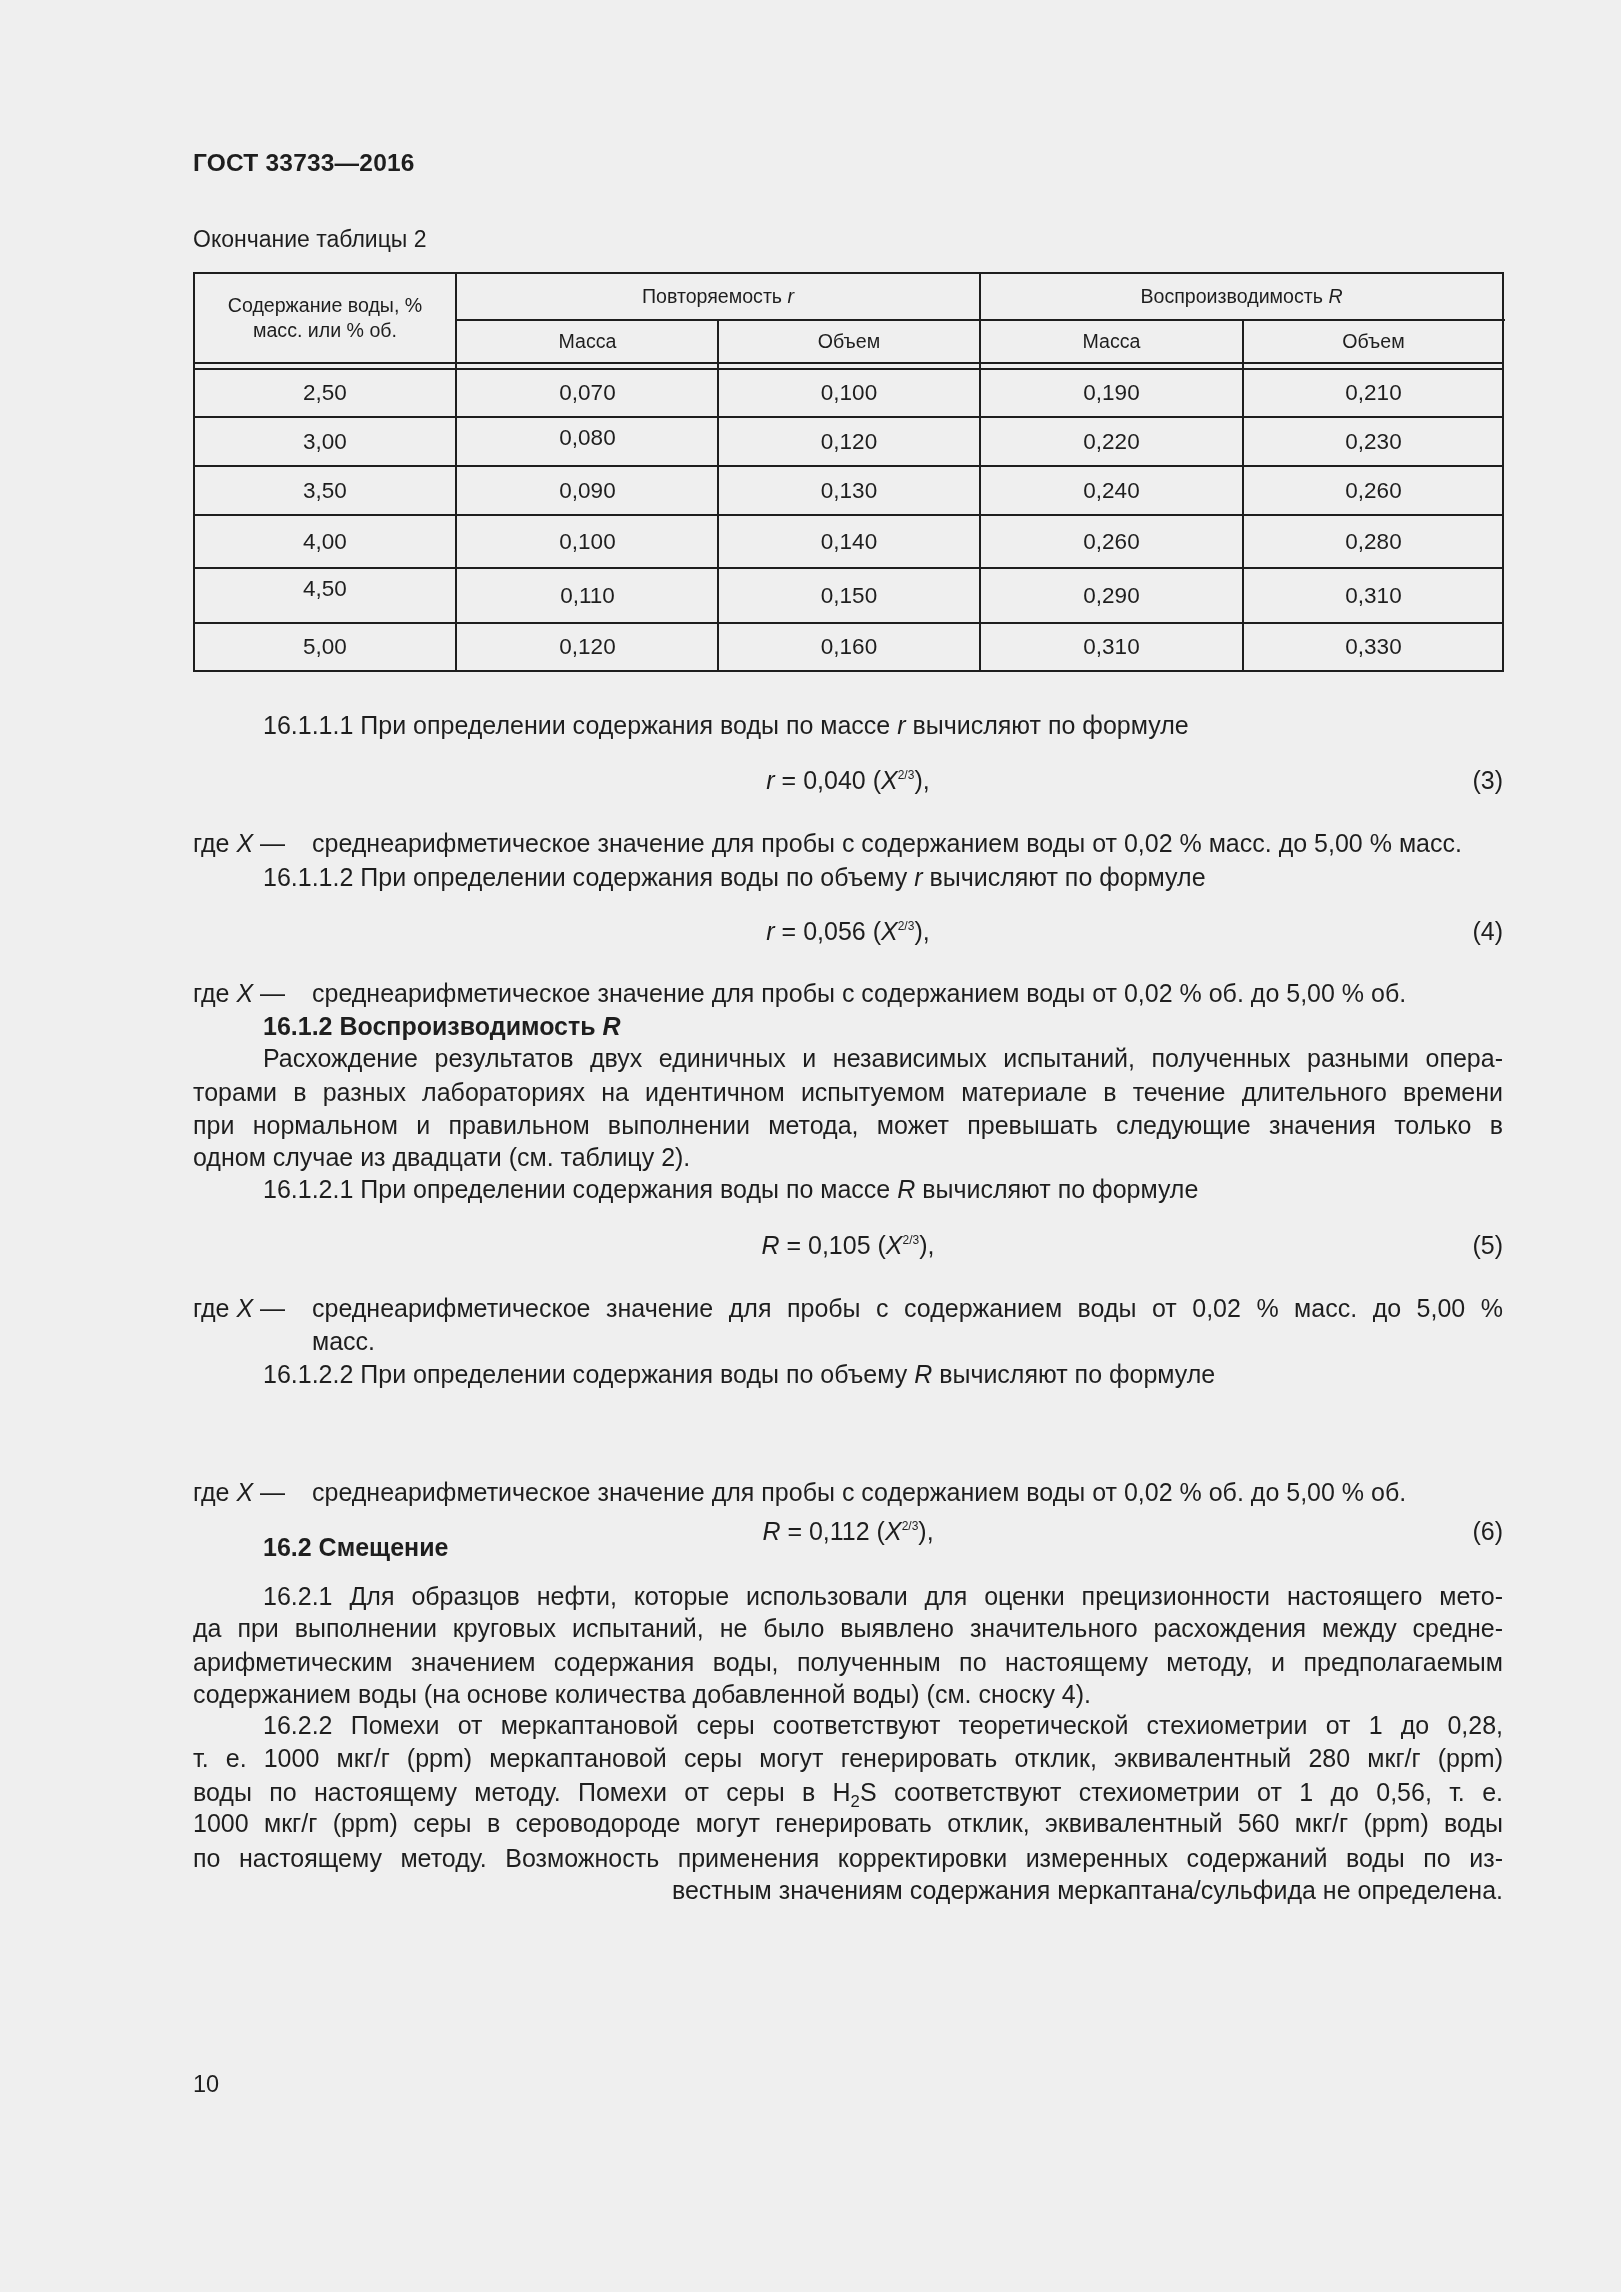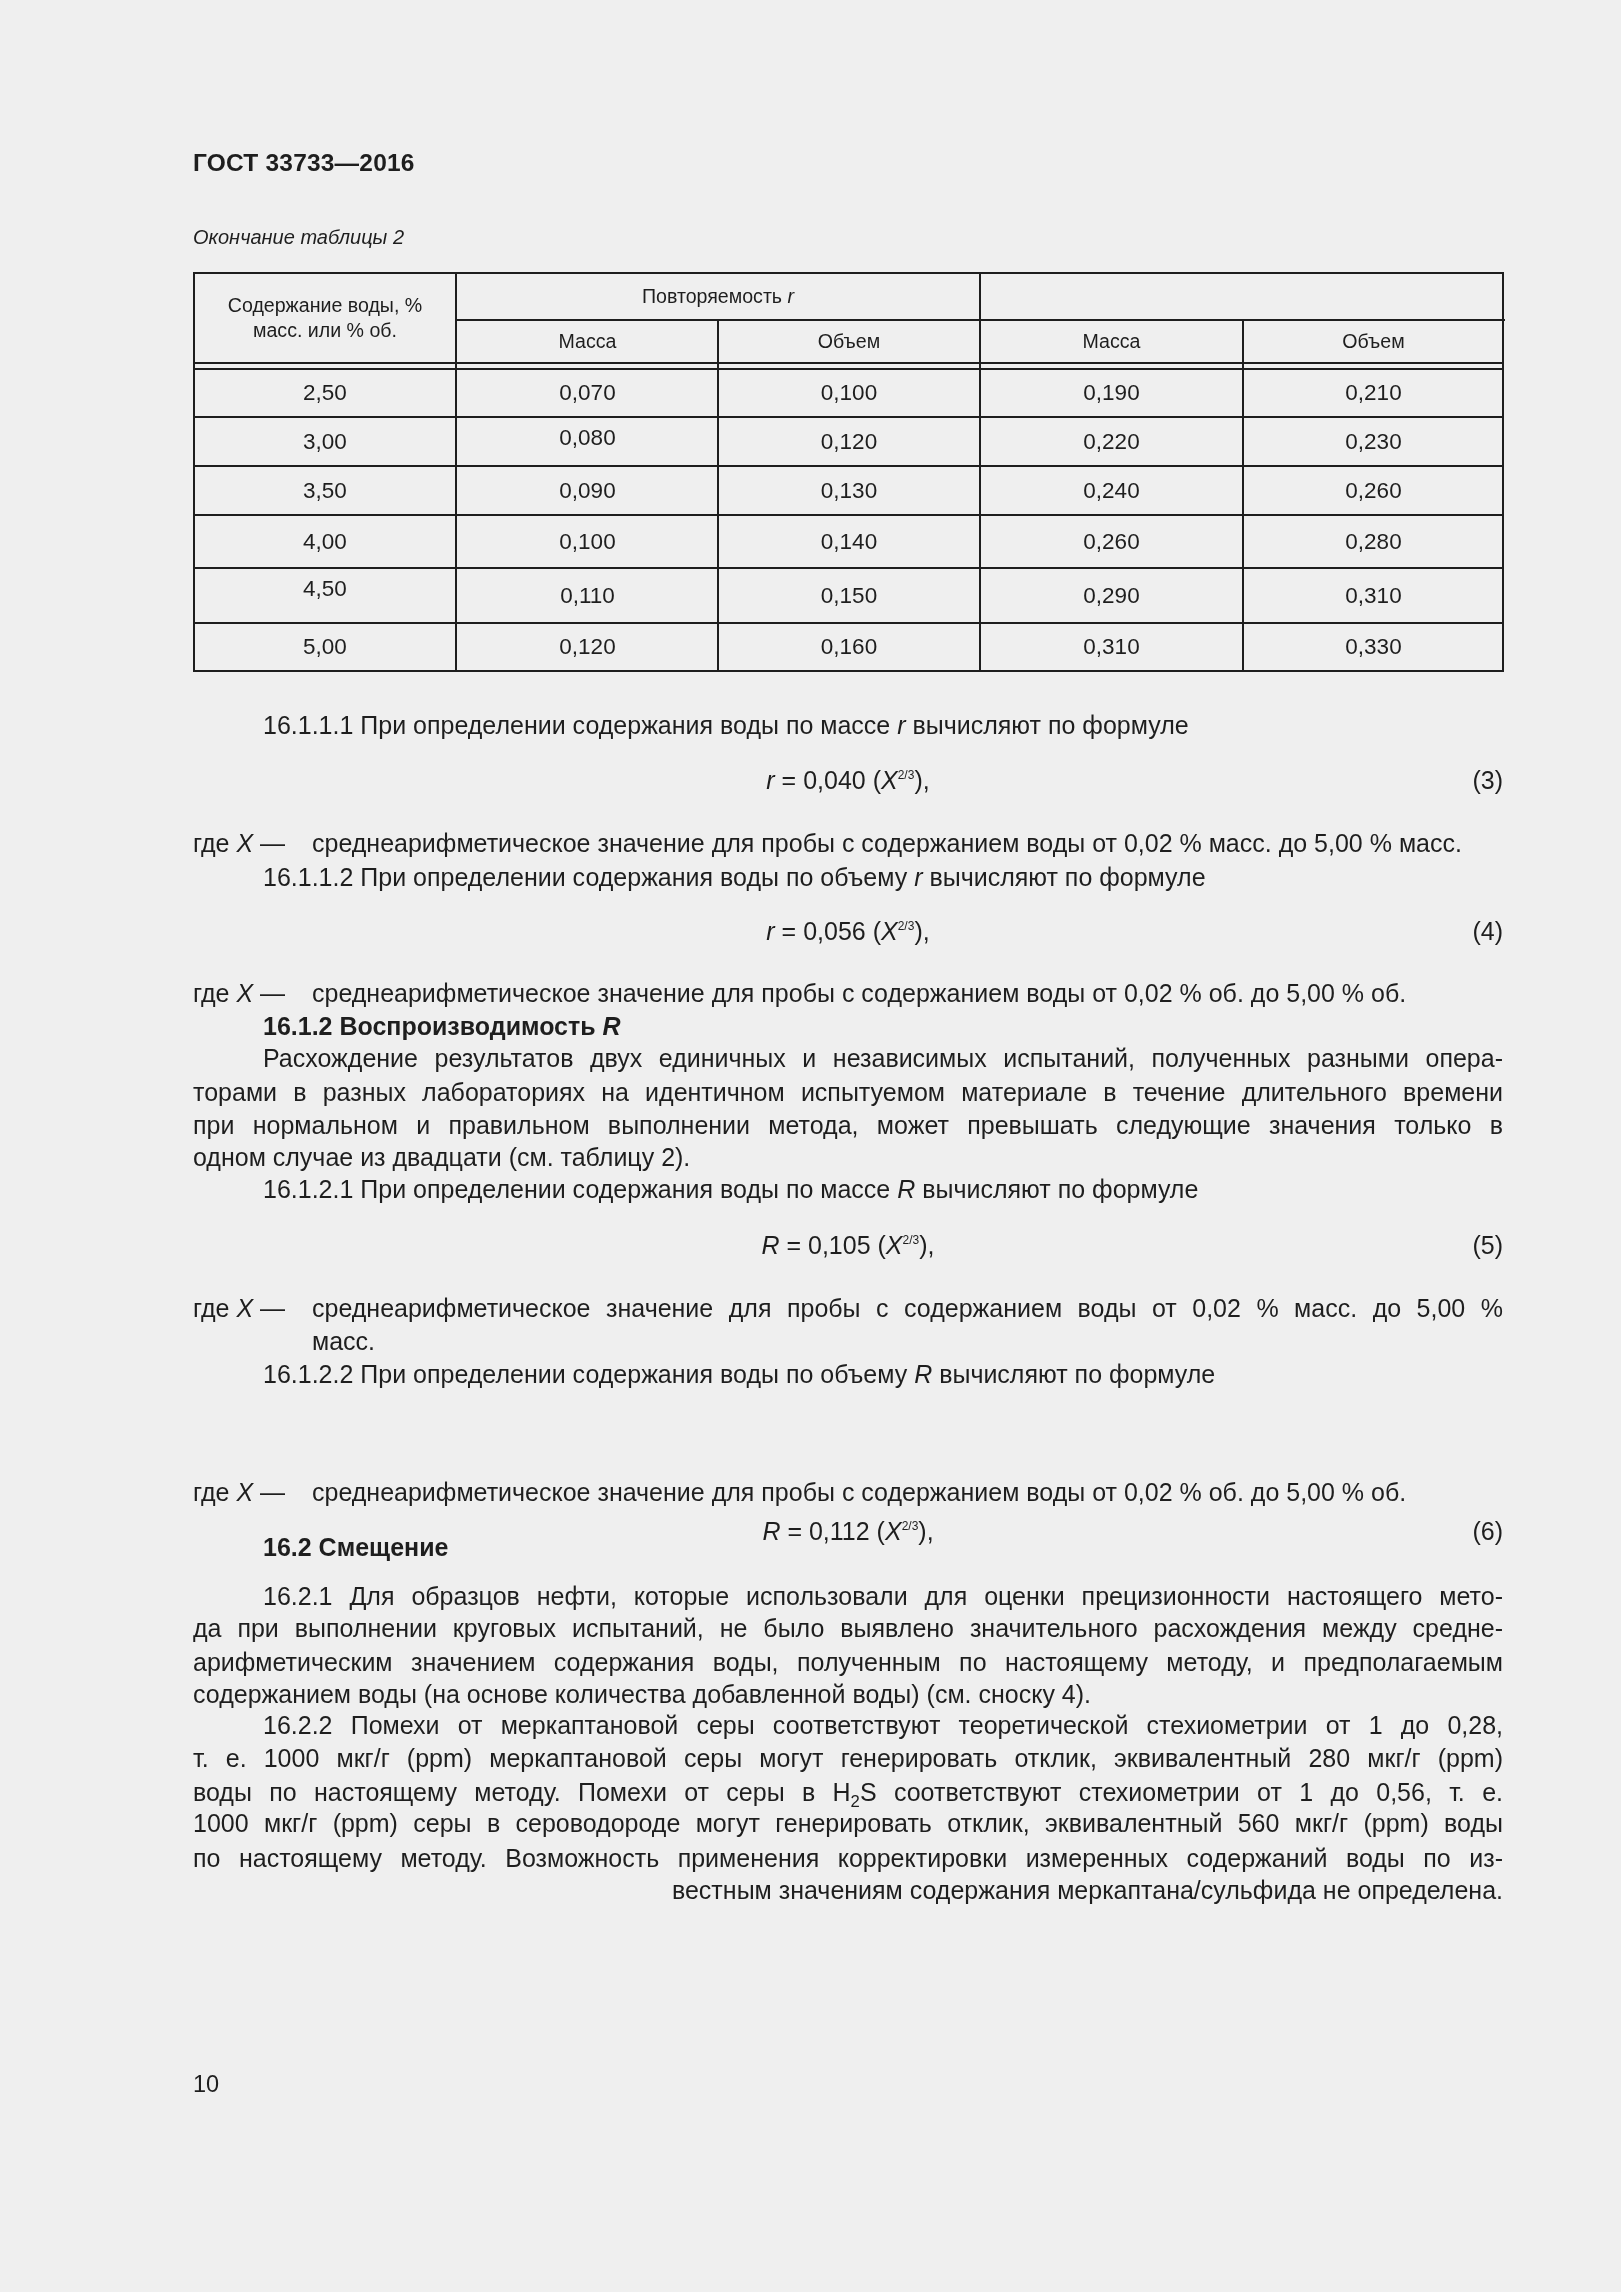--- a/index.html
+++ b/index.html
@@ -6,21 +6,21 @@
   body {
     width: 1621px; height: 2293px;
     background: #efefef;
     position: relative;
     overflow: hidden;
     font-family: "Liberation Sans", sans-serif;
     color: #1e1e1e;
   }
   .abs { position: absolute; white-space: nowrap; }
   .doc-title { left: 193px; top: 149px; font-size: 24.5px; font-weight: bold; letter-spacing: 0.2px; }
-  .table-caption { left: 193px; top: 226px; font-size: 20px; font-style: italic; }
+  .table-caption { left: 193px; top: 226px; font-size: 23px; }
 
   
   .tbl { position: absolute; left: 193px; top: 272px; width: 1311px; height: 400px; }
   .hl, .vl { position: absolute; background: #1e1e1e; }
   .hl { height: 2px; }
   .vl { width: 2px; }
   .cell { position: absolute; display: flex; align-items: center; justify-content: center; text-align: center; }
   .th { font-size: 19.6px; line-height: 25.5px; }
   .td { font-size: 22.5px; }
 
@@ -62,20 +62,23 @@
   <div class="vl" style="left:262px;top:0;height:400px;"></div>
   <div class="vl" style="left:524px;top:47px;height:353px;"></div>
   <div class="vl" style="left:786px;top:0;height:400px;"></div>
   <div class="vl" style="left:1049px;top:47px;height:353px;"></div>
   <div class="vl" style="left:1309px;top:0;height:400px;"></div>
 
   <div class="cell th" style="left:2px;top:2px;width:260px;height:88px;padding:0 5.9px;box-sizing:border-box;">Содержание воды, % масс. или % об.</div>
   <div class="cell th" style="left:264px;top:2px;width:522px;height:45px;">
     <span>Повторяемость</span>&nbsp;<i>r</i>
   </div>
+  <div class="cell th" style="left:788px;top:2px;width:521px;height:45px;">
+    <span>Воспроизводимость</span>&nbsp;<i>R</i>
+  </div>
   <div class="cell th" style="left:264px;top:49px;width:261px;height:41px;">Масса</div>
   <div class="cell th" style="left:526px;top:49px;width:260px;height:41px;">Объем</div>
   <div class="cell th" style="left:788px;top:49px;width:261px;height:41px;">Масса</div>
   <div class="cell th" style="left:1051px;top:49px;width:259px;height:41px;">Объем</div>
 
   <div>
     <div class="cell td" style="left:2px;top:98px;width:260px;height:46px;">2,50</div>
     <div class="cell td" style="left:264px;top:98px;width:261px;height:46px;">0,070</div>
     <div class="cell td" style="left:526px;top:98px;width:260px;height:46px;">0,100</div>
     <div class="cell td" style="left:788px;top:98px;width:261px;height:46px;">0,190</div>

